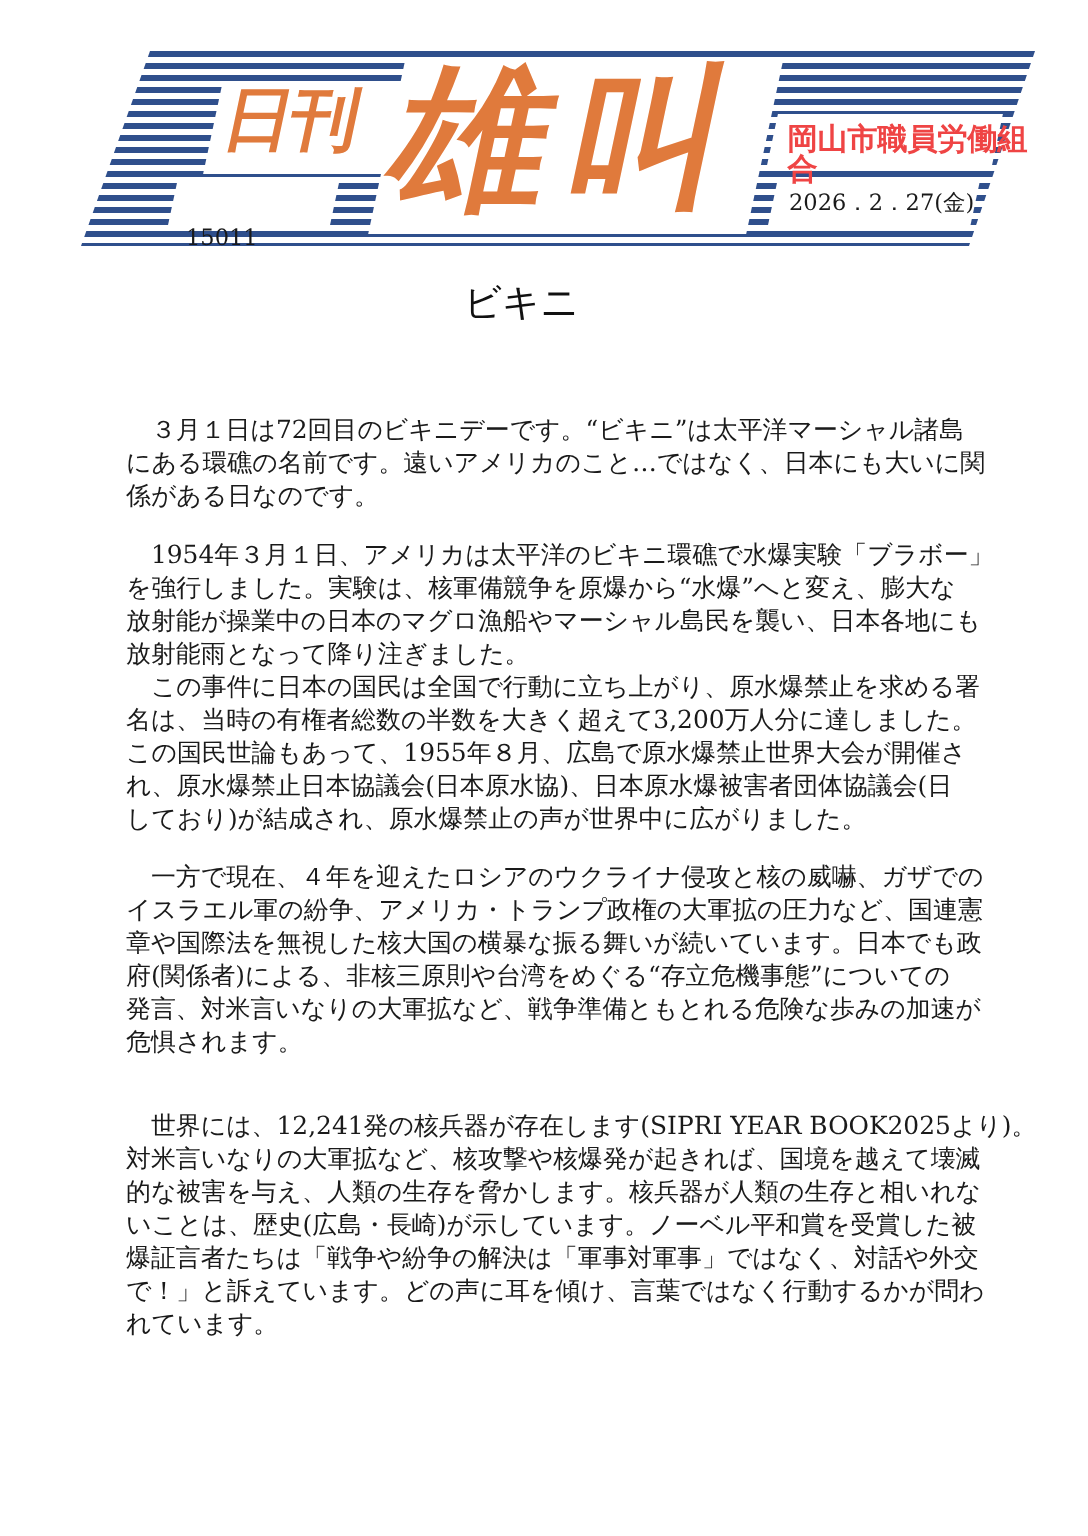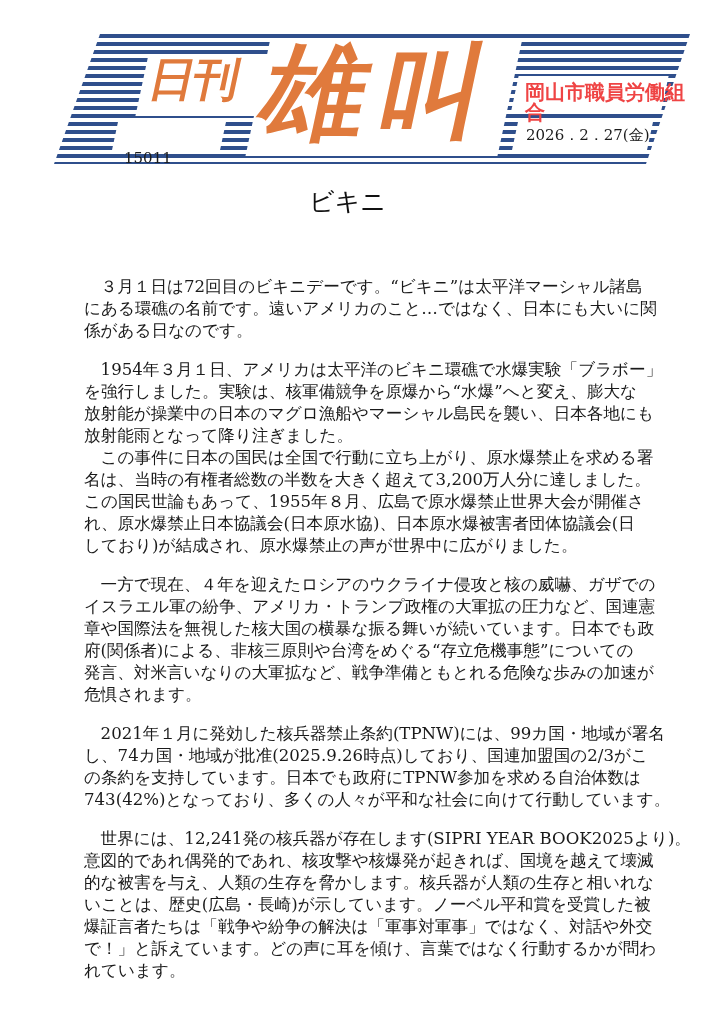--- a/index.html
+++ b/index.html
@@ -88,29 +88,23 @@
   <div class="gap"></div>
   <div class="para">
     <span class="line">　一方で現在、４年を迎えたロシアのウクライナ侵攻と核の威嚇、ガザでの</span>
     <span class="line">イスラエル軍の紛争、アメリカ・トランプ政権の大軍拡の圧力など、国連憲</span>
     <span class="line">章や国際法を無視した核大国の横暴な振る舞いが続いています。日本でも政</span>
     <span class="line">府(関係者)による、非核三原則や台湾をめぐる“存立危機事態”についての</span>
     <span class="line">発言、対米言いなりの大軍拡など、戦争準備ともとれる危険な歩みの加速が</span>
     <span class="line">危惧されます。</span>
   </div>
   <div class="gap"></div>
-  <div class="para">
-    <span class="line">　2021年１月に発効した核兵器禁止条約(TPNW)には、99カ国・地域が署名</span>
-    <span class="line">し、74カ国・地域が批准(2025.9.26時点)しており、国連加盟国の2/3がこ</span>
-    <span class="line">の条約を支持しています。日本でも政府にTPNW参加を求める自治体数は</span>
-    <span class="line">743(42%)となっており、多くの人々が平和な社会に向けて行動しています。</span>
-  </div>
   <div class="gap"></div>
   <div class="para">
     <span class="line">　世界には、12,241発の核兵器が存在します(SIPRI YEAR BOOK2025より)。</span>
-    <span class="line">意図的であれ偶発的であれ、核攻撃や核爆発が起きれば、国境を越えて壊滅</span>
+    <span class="line">対米言いなりの大軍拡など、核攻撃や核爆発が起きれば、国境を越えて壊滅</span>
     <span class="line">的な被害を与え、人類の生存を脅かします。核兵器が人類の生存と相いれな</span>
     <span class="line">いことは、歴史(広島・長崎)が示しています。ノーベル平和賞を受賞した被</span>
     <span class="line">爆証言者たちは「戦争や紛争の解決は「軍事対軍事」ではなく、対話や外交</span>
     <span class="line">で！」と訴えています。どの声に耳を傾け、言葉ではなく行動するかが問わ</span>
     <span class="line">れています。</span>
   </div>
 </div>
 
 </body></html>

